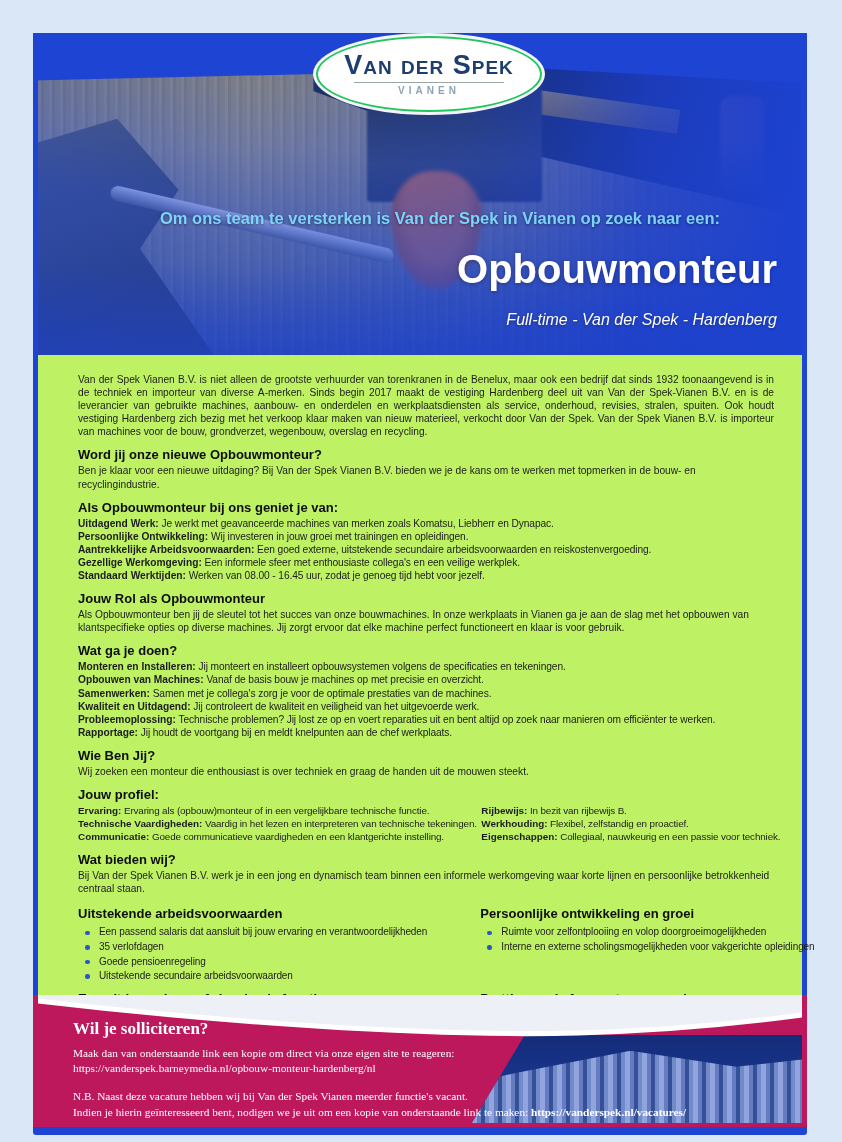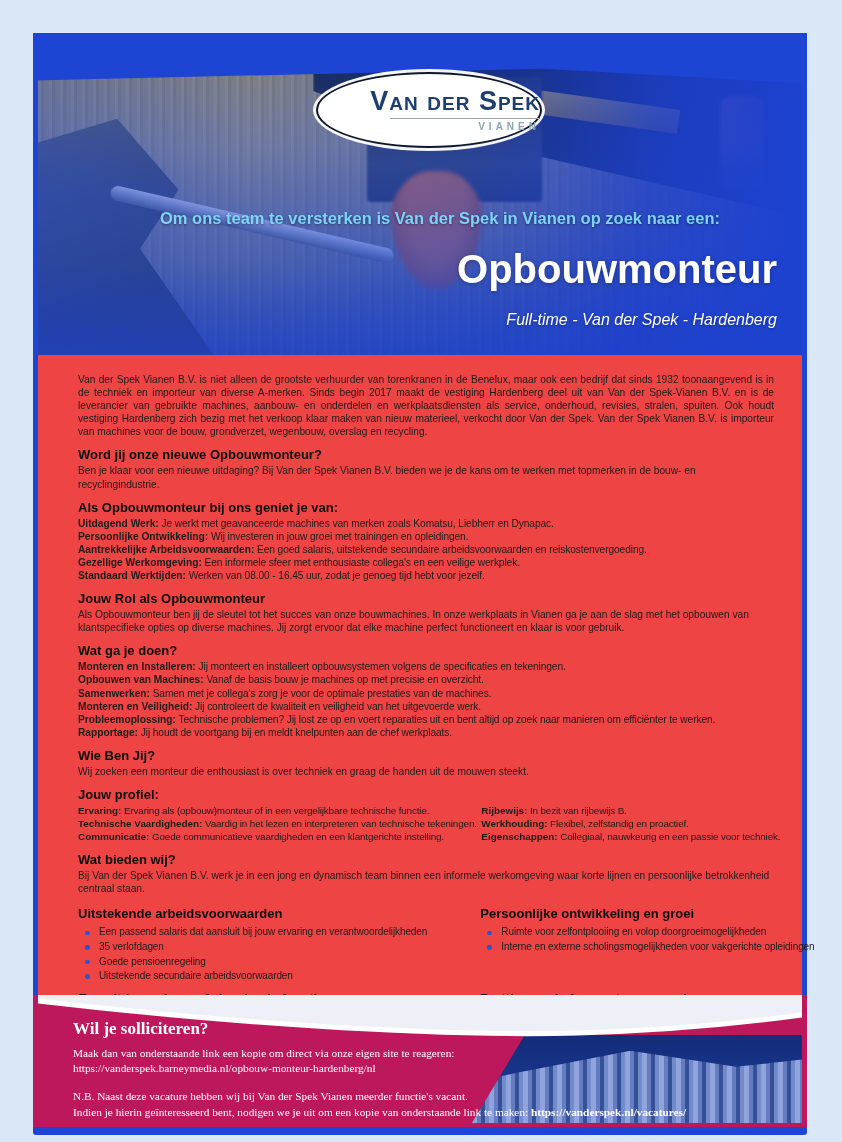--- a/index.html
+++ b/index.html
@@ -37,28 +37,28 @@
      clip-path:polygon(0 0,100% 0,100% 94%,66% 66%,0 88%);}
   .hero-tagline{position:absolute;z-index:4;left:60px;right:20px;top:176px;text-align:center;
      color:#7dd3fc;font-size:16.5px;font-weight:bold;text-shadow:0 1px 3px rgba(0,0,0,.45);}
   .hero-title{position:absolute;z-index:4;right:30px;top:214px;color:#fff;font-size:40px;line-height:44px;font-weight:bold;
      text-shadow:0 1px 4px rgba(0,0,0,.3);}
   .hero-subtitle{position:absolute;z-index:4;right:30px;top:278px;color:#fff;font-size:16px;font-style:italic;
      text-shadow:0 1px 3px rgba(0,0,0,.35);}
 
   
   .logo{position:absolute;left:283px;top:3px;width:222px;height:72px;z-index:9;background:#fff;
-     border:2px solid #0f172a;border-radius:50%;box-shadow:0 0 0 3px rgba(255,255,255,.95);
-     display:flex;flex-direction:column;align-items:flex-end;justify-content:center;margin-top:36px;}
+     border:2px solid #22c55e;border-radius:50%;box-shadow:0 0 0 3px rgba(255,255,255,.95);
+     display:flex;flex-direction:column;align-items:center;justify-content:center;}
   .logo .brand{font-variant:small-caps;font-weight:bold;font-size:27px;line-height:1;color:#1d3e6e;letter-spacing:1px;}
   .logo .rule{width:150px;height:1px;background:#9aa8a2;margin:3px 0 2px;}
   .logo .city{font-size:10px;font-weight:bold;letter-spacing:4px;color:#8ba4b4;}
 
   
-  .bodyc{position:absolute;left:5px;right:5px;top:322px;height:648px;background:#ef4444;
+  .bodyc{position:absolute;left:5px;right:5px;top:322px;height:648px;background:#bef264;
      padding:18px 28px 0 40px;box-sizing:border-box;color:#1c1c1c;}
   .intro{margin:0;font-size:10.2px;line-height:13.1px;text-align:justify;}
   .sec{margin-top:9px;}
   .h{font-size:13px;line-height:16px;font-weight:bold;color:#0d0d0d;margin-bottom:1px;}
   .p{font-size:10.2px;line-height:13.1px;}
   .kv{font-size:10.2px;line-height:13.1px;white-space:nowrap;letter-spacing:-.1px;}
   .kv b{letter-spacing:0;}
   .cols{display:grid;grid-template-columns:56.8% 43.2%;column-gap:8px;}
   .cols .kv{font-size:9.9px;letter-spacing:-.15px;}
   .bgrid{display:grid;grid-template-columns:56.8% 43.2%;column-gap:8px;row-gap:12px;margin-top:11px;gap:7px;}
@@ -118,36 +118,36 @@
 
       <div class="sec">
         <div class="h">Word jij onze nieuwe Opbouwmonteur?</div>
         <div class="p">Ben je klaar voor een nieuwe uitdaging? Bij Van der Spek Vianen B.V. bieden we je de kans om te werken met topmerken in de bouw- en recyclingindustrie.</div>
       </div>
 
       <div class="sec">
         <div class="h">Als Opbouwmonteur bij ons geniet je van:</div>
         <div class="kv"><b>Uitdagend Werk:</b><span> Je werkt met geavanceerde machines van merken zoals Komatsu, Liebherr en Dynapac.</span></div>
         <div class="kv"><b>Persoonlijke Ontwikkeling:</b><span> Wij investeren in jouw groei met trainingen en opleidingen.</span></div>
-        <div class="kv"><b>Aantrekkelijke Arbeidsvoorwaarden:</b><span> Een goed salaris, uitstekende secundaire arbeidsvoorwaarden en reiskostenvergoeding.</span></div>
+        <div class="kv"><b>Aantrekkelijke Arbeidsvoorwaarden:</b><span> Een goed externe, uitstekende secundaire arbeidsvoorwaarden en reiskostenvergoeding.</span></div>
         <div class="kv"><b>Gezellige Werkomgeving:</b><span> Een informele sfeer met enthousiaste collega's en een veilige werkplek.</span></div>
         <div class="kv"><b>Standaard Werktijden:</b><span> Werken van 08.00 - 16.45 uur, zodat je genoeg tijd hebt voor jezelf.</span></div>
       </div>
 
       <div class="sec">
         <div class="h">Jouw Rol als Opbouwmonteur</div>
         <div class="p">Als Opbouwmonteur ben jij de sleutel tot het succes van onze bouwmachines. In onze werkplaats in Vianen ga je aan de slag met het opbouwen van klantspecifieke opties op diverse machines. Jij zorgt ervoor dat elke machine perfect functioneert en klaar is voor gebruik.</div>
       </div>
 
       <div class="sec">
         <div class="h">Wat ga je doen?</div>
         <div class="kv"><b>Monteren en Installeren:</b><span> Jij monteert en installeert opbouwsystemen volgens de specificaties en tekeningen.</span></div>
         <div class="kv"><b>Opbouwen van Machines:</b><span> Vanaf de basis bouw je machines op met precisie en overzicht.</span></div>
         <div class="kv"><b>Samenwerken:</b><span> Samen met je collega's zorg je voor de optimale prestaties van de machines.</span></div>
-        <div class="kv"><b>Monteren en Veiligheid:</b><span> Jij controleert de kwaliteit en veiligheid van het uitgevoerde werk.</span></div>
+        <div class="kv"><b>Kwaliteit en Uitdagend:</b><span> Jij controleert de kwaliteit en veiligheid van het uitgevoerde werk.</span></div>
         <div class="kv"><b>Probleemoplossing:</b><span> Technische problemen? Jij lost ze op en voert reparaties uit en bent altijd op zoek naar manieren om efficiënter te werken.</span></div>
         <div class="kv"><b>Rapportage:</b><span> Jij houdt de voortgang bij en meldt knelpunten aan de chef werkplaats.</span></div>
       </div>
 
       <div class="sec">
         <div class="h">Wie Ben Jij?</div>
         <div class="p">Wij zoeken een monteur die enthousiast is over techniek en graag de handen uit de mouwen steekt.</div>
       </div>
 
       <div class="sec">

